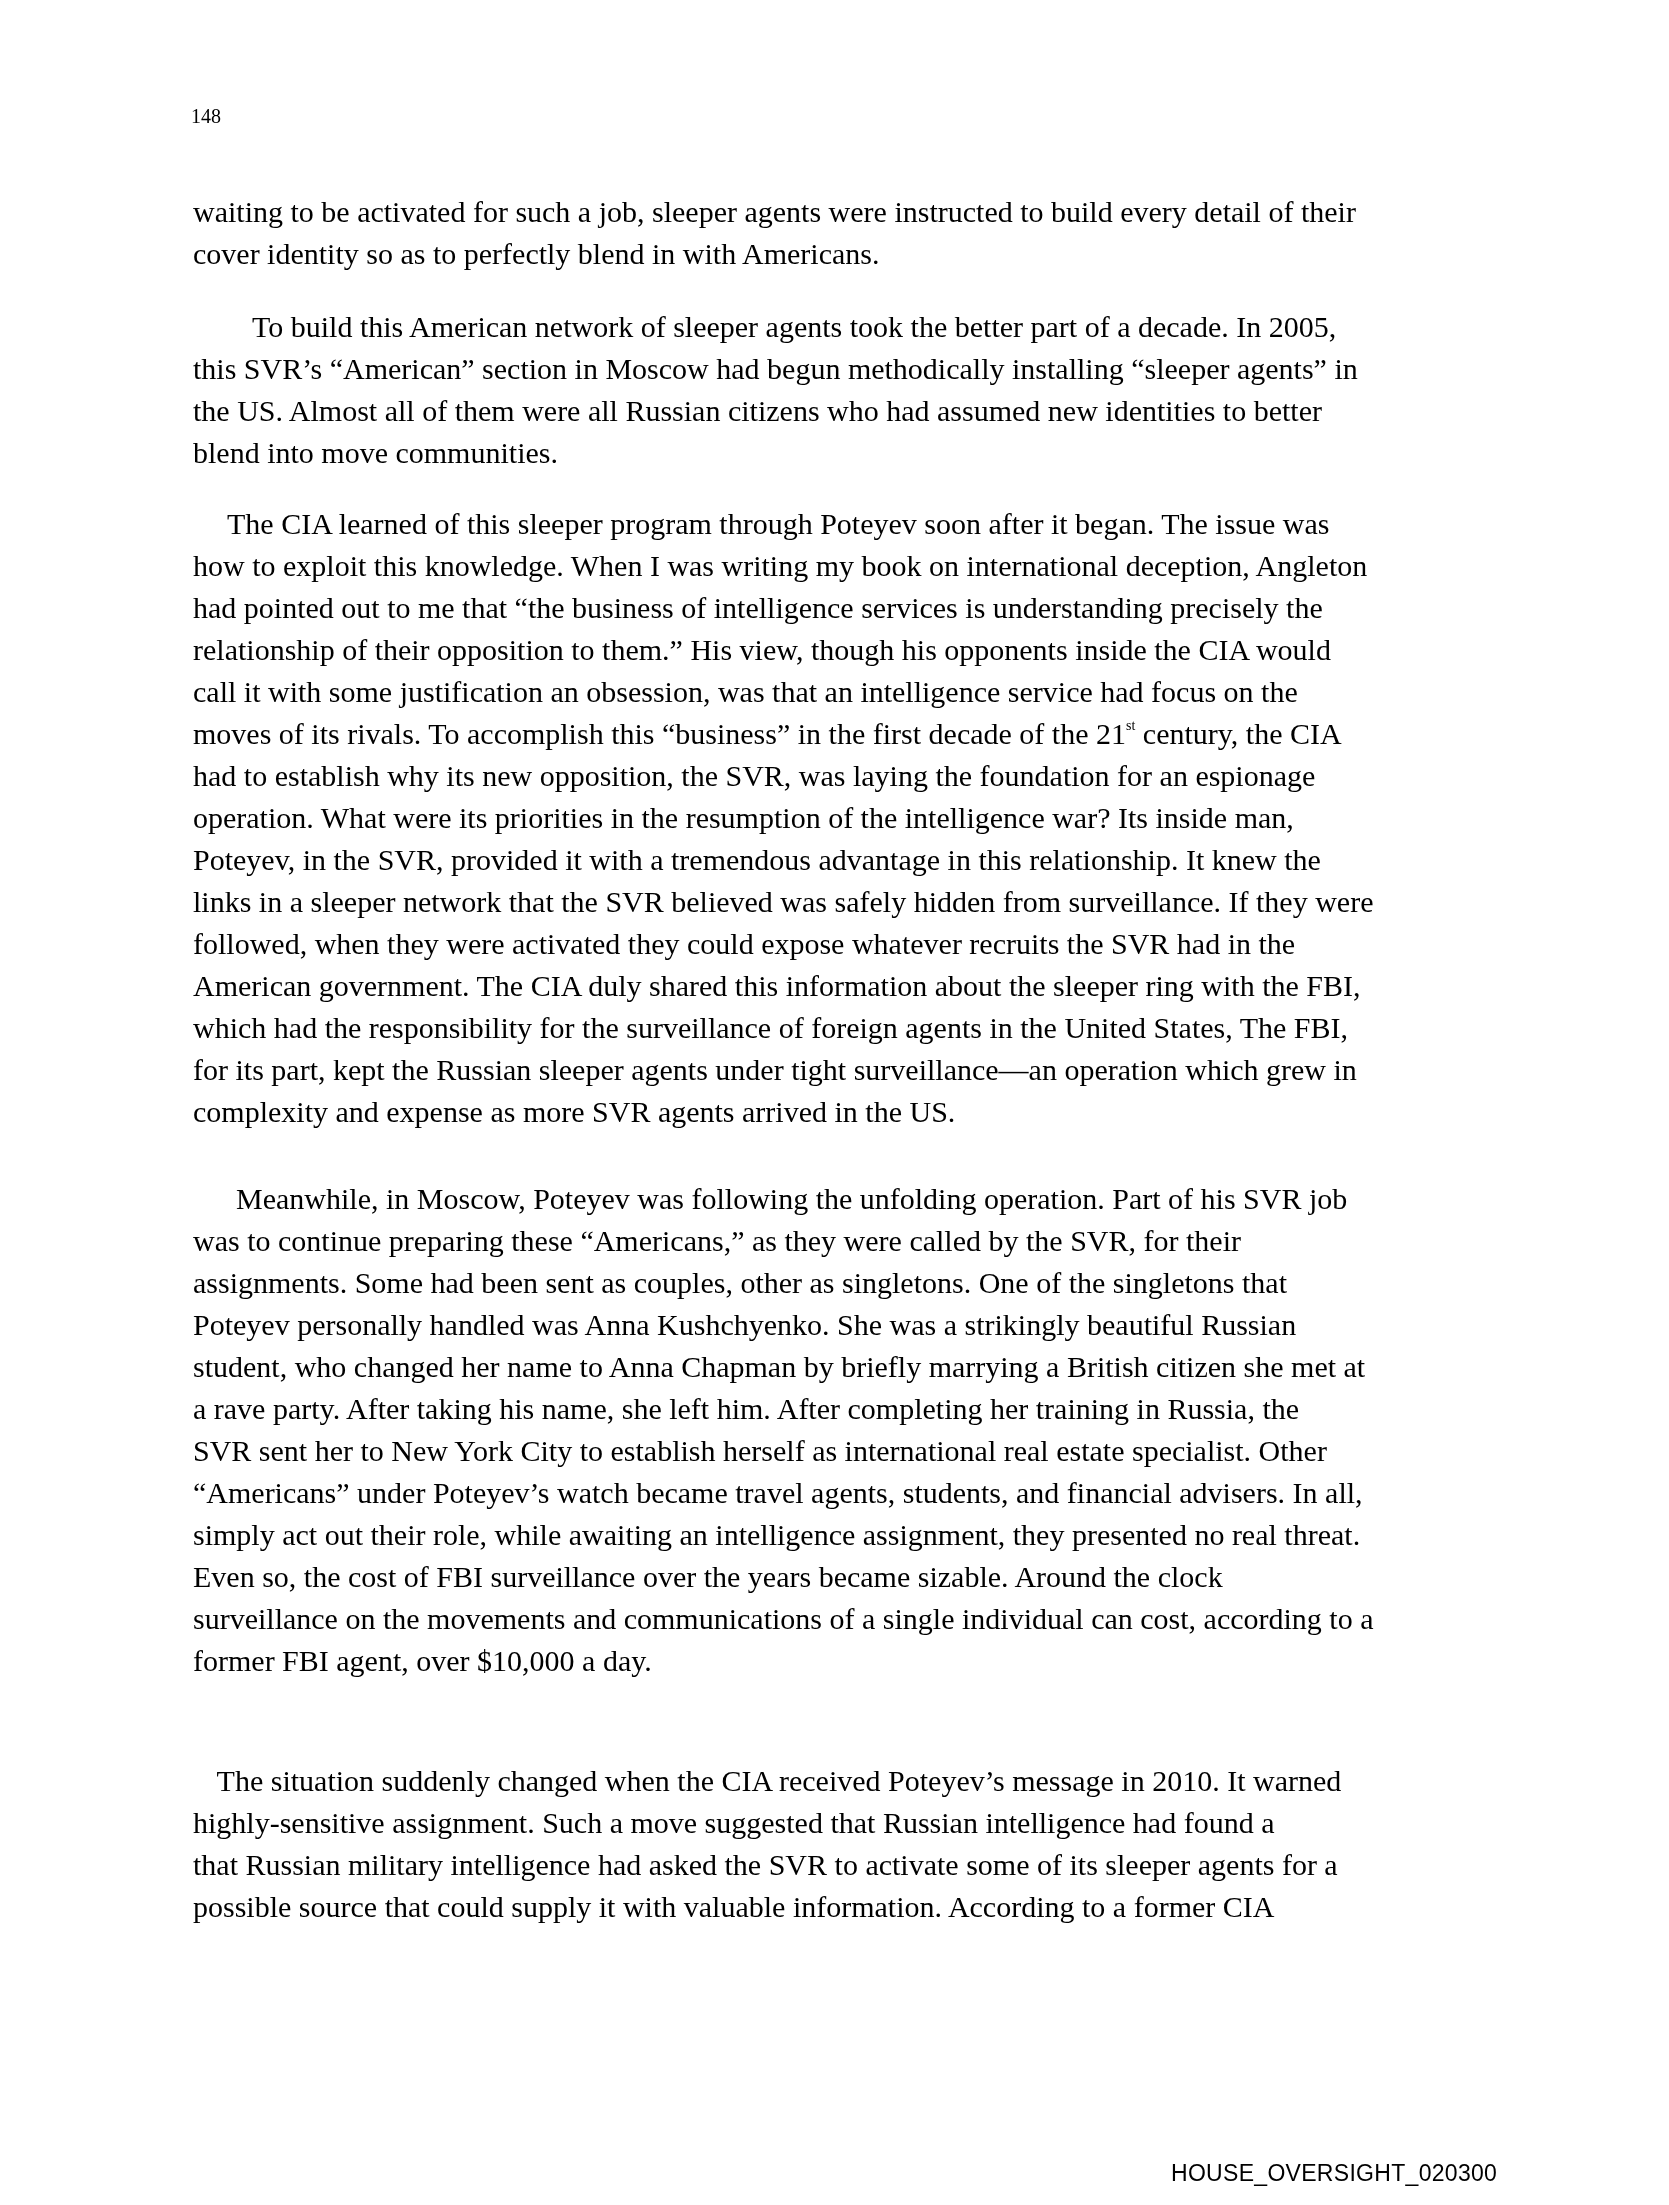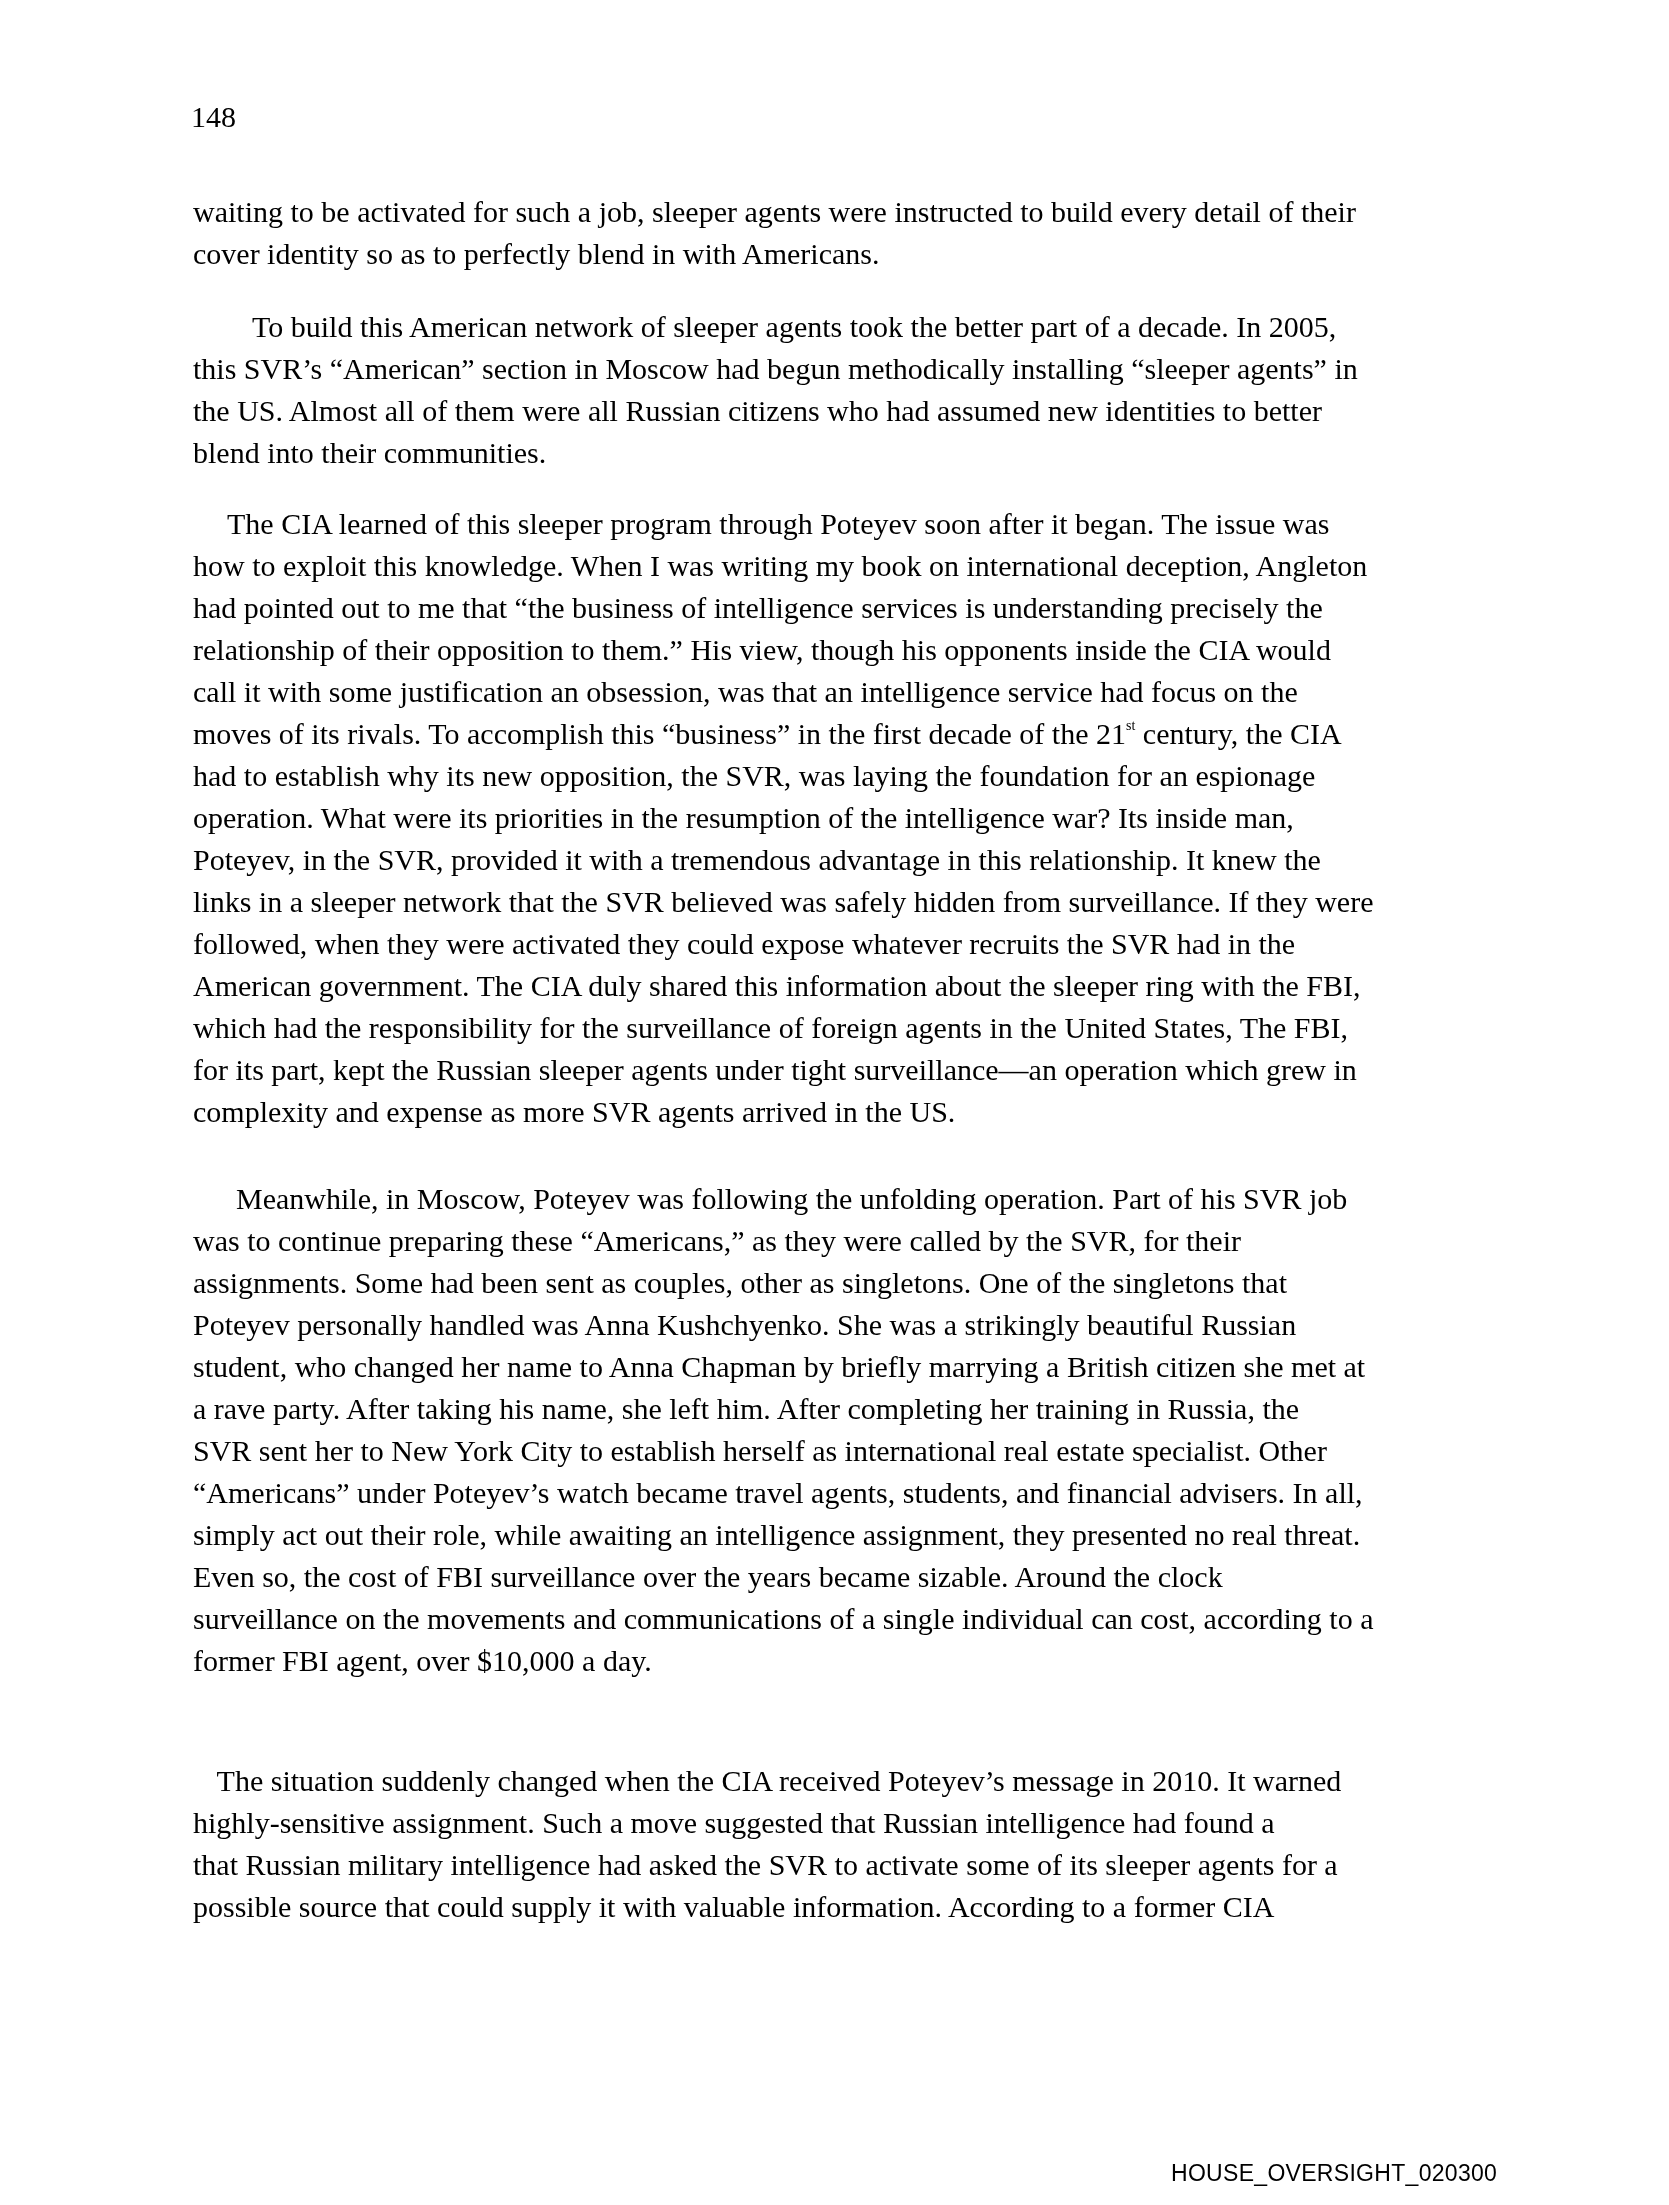--- a/index.html
+++ b/index.html
@@ -12,21 +12,21 @@
     height: 2205px;
     position: relative;
     overflow: hidden;
     color: #000000;
     font-family: "Liberation Serif", "DejaVu Serif", serif;
   }
   .page-number {
     position: absolute;
     left: 191px;
     top: 98px;
-    font-size: 30px;
+    font-size: 20px;
     line-height: 37px;
   }
   .body-text {
     position: absolute;
     left: 193px;
     top: 0;
     width: 1309px;
   }
   .para {
     position: absolute;
@@ -65,21 +65,21 @@
 
   <div class="para" style="top:191px;">
     <span class="line">waiting to be activated for such a job, sleeper agents were instructed to build every detail of their</span>
     <span class="line">cover identity so as to perfectly blend in with Americans.</span>
   </div>
 
   <div class="para" style="top:306px;">
     <span class="line" style="padding-left:59px;">To build this American network of sleeper agents took the better part of a decade. In 2005,</span>
     <span class="line">this SVR’s “American” section in Moscow had begun methodically installing “sleeper agents” in</span>
     <span class="line">the US. Almost all of them were all Russian citizens who had assumed new identities to better</span>
-    <span class="line">blend into their communities.</span>
+    <span class="line">blend into move communities.</span>
   </div>
 
   <div class="para" style="top:503px;">
     <span class="line" style="padding-left:34px;">The CIA learned of this sleeper program through Poteyev soon after it began.  The issue was</span>
     <span class="line">how to exploit this knowledge. When I was writing my book on international deception, Angleton</span>
     <span class="line">had pointed out to me that “the business of intelligence services is understanding precisely the</span>
     <span class="line">relationship of their opposition to them.” His view, though his opponents inside the CIA would</span>
     <span class="line">call it with some justification an obsession, was that an intelligence service had focus on the</span>
     <span class="line"><span>moves of its rivals. To accomplish this “business” in the first decade of the 21</span><sup>st</sup><span> century, the CIA</span></span>
     <span class="line">had to establish why its new opposition, the SVR, was laying the foundation for an espionage</span>

